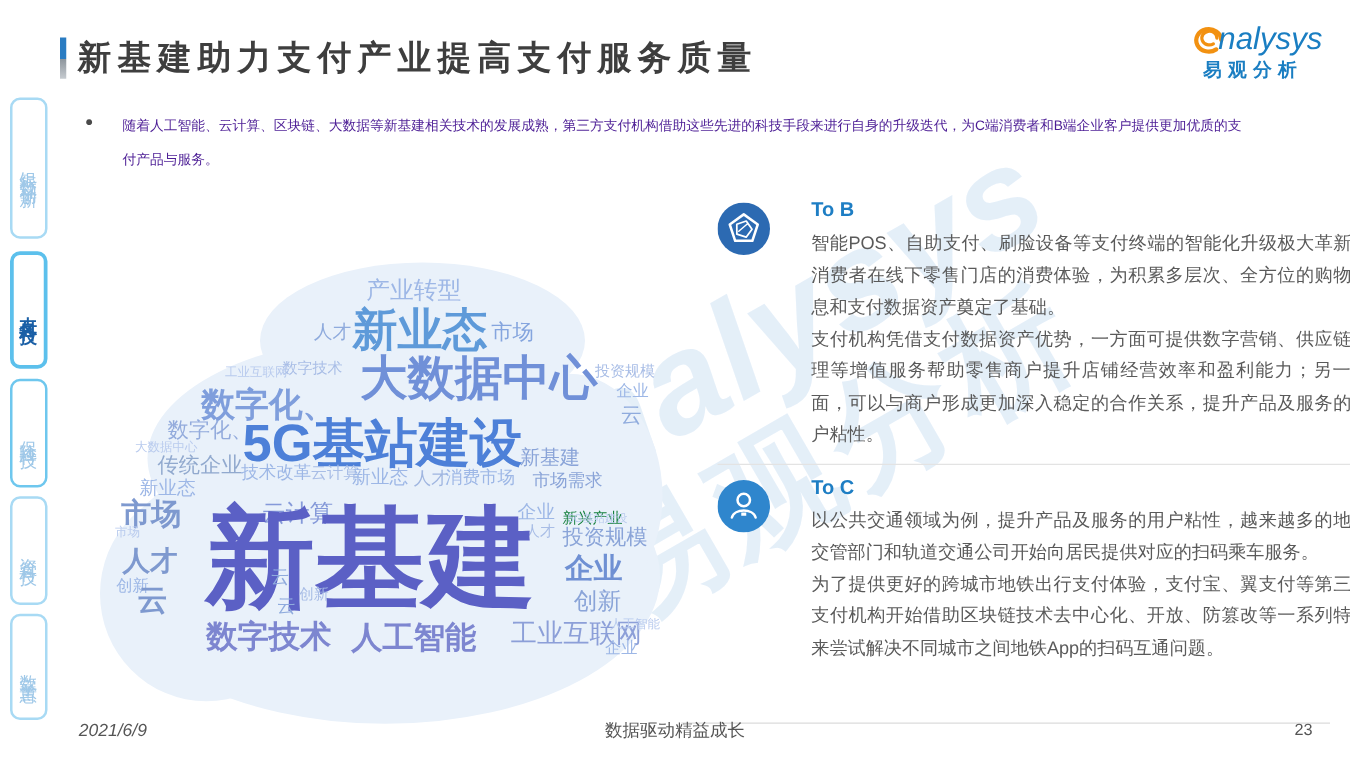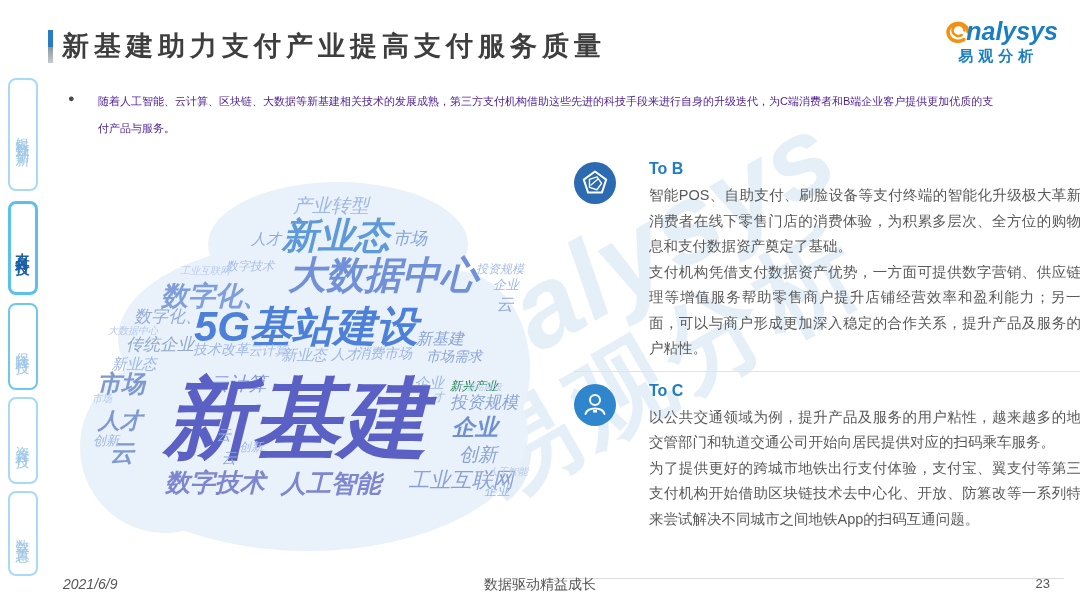--- a/index.html
+++ b/index.html
@@ -13,21 +13,21 @@
   .watermark .wm1 { font-size:112px; font-weight:bold; font-style:italic; letter-spacing:2px; }
   .watermark .wm2 { font-size:100px; font-weight:bold; letter-spacing:8px; }
 
   
   .title-bar { position:absolute; left:48px; top:30px; width:5px; height:33px;
     background:linear-gradient(to bottom,#2a7cc2 0%,#2a7cc2 52%,#8d959c 52%,#c6cbd0 100%); }
   .page-title { position:absolute; left:62px; top:28px; font-size:27px; font-weight:bold;
     color:#3e3e3e; letter-spacing:5px; white-space:nowrap; z-index:3; }
   .logo { position:absolute; right:22px; top:16px; z-index:3; text-align:center; }
   .logo-row { display:flex; align-items:flex-end; }
-  .logo-brand { color:#1a7ec2; font-size:25px; font-weight:bold; font-style:italic; letter-spacing:0; line-height:1; margin-left:-6px; }
+  .logo-brand { color:#1a7ec2; font-size:25px; font-weight:normal; font-style:italic; letter-spacing:0; line-height:1; margin-left:-6px; }
   .logo-cn { color:#1a7ec2; font-size:15px; font-weight:bold; letter-spacing:5px; margin-top:3px; }
 
   
   .sidebar { position:absolute; left:8px; top:0; width:34px; z-index:3; }
   .tab { position:absolute; left:0; width:30px; border:2px solid #a8daf4; border-radius:8px;
     display:flex; align-items:center; justify-content:center;
     writing-mode:vertical-rl; text-orientation:upright; letter-spacing:3px;
     font-size:14px; color:#9fc8e8; background:#fff; cursor:pointer; }
   .tab:nth-child(1){ top:78px;  height:113px; }
   .tab:nth-child(2){ top:201px; height:94px;  }
@@ -35,21 +35,21 @@
   .tab:nth-child(4){ top:397px; height:87px;  }
   .tab:nth-child(5){ top:491px; height:85px;  }
   .tab.active { border:3px solid #5cc0ec; color:#1a5fa6; font-weight:bold; }
 
   
   .intro { position:absolute; left:98px; top:88px; width:900px; z-index:3; }
   .intro-bullet { position:absolute; left:-30px; top:4px; font-size:11px; color:#4a4a4a; }
   .intro-text { font-size:11px; line-height:26.5px; color:#4c1d95; }
 
   
-  .wordcloud { position:absolute; left:88px; top:176px; width:440px; height:382px; z-index:1;font-style:italic; }
+  .wordcloud { position:absolute; left:88px; top:204px; width:440px; height:382px; z-index:1; }
   .bubble { position:absolute; border-radius:50%; background:#e9f1fa; }
   .b1 { left:120px; top:6px;   width:260px; height:125px; }
   .b2 { left:30px;  top:65px;  width:390px; height:195px; }
   .b3 { left:0;     top:140px; width:440px; height:235px; }
   .b4 { left:-8px;  top:185px; width:170px; height:172px; }
   .b5 { left:292px; top:95px;  width:150px; height:195px; }
   .wc-word { position:absolute; transform:translate(-50%,-50%); white-space:nowrap;
     font-weight:500; line-height:1; }
   .wc-word.bold { font-weight:700; }
 

